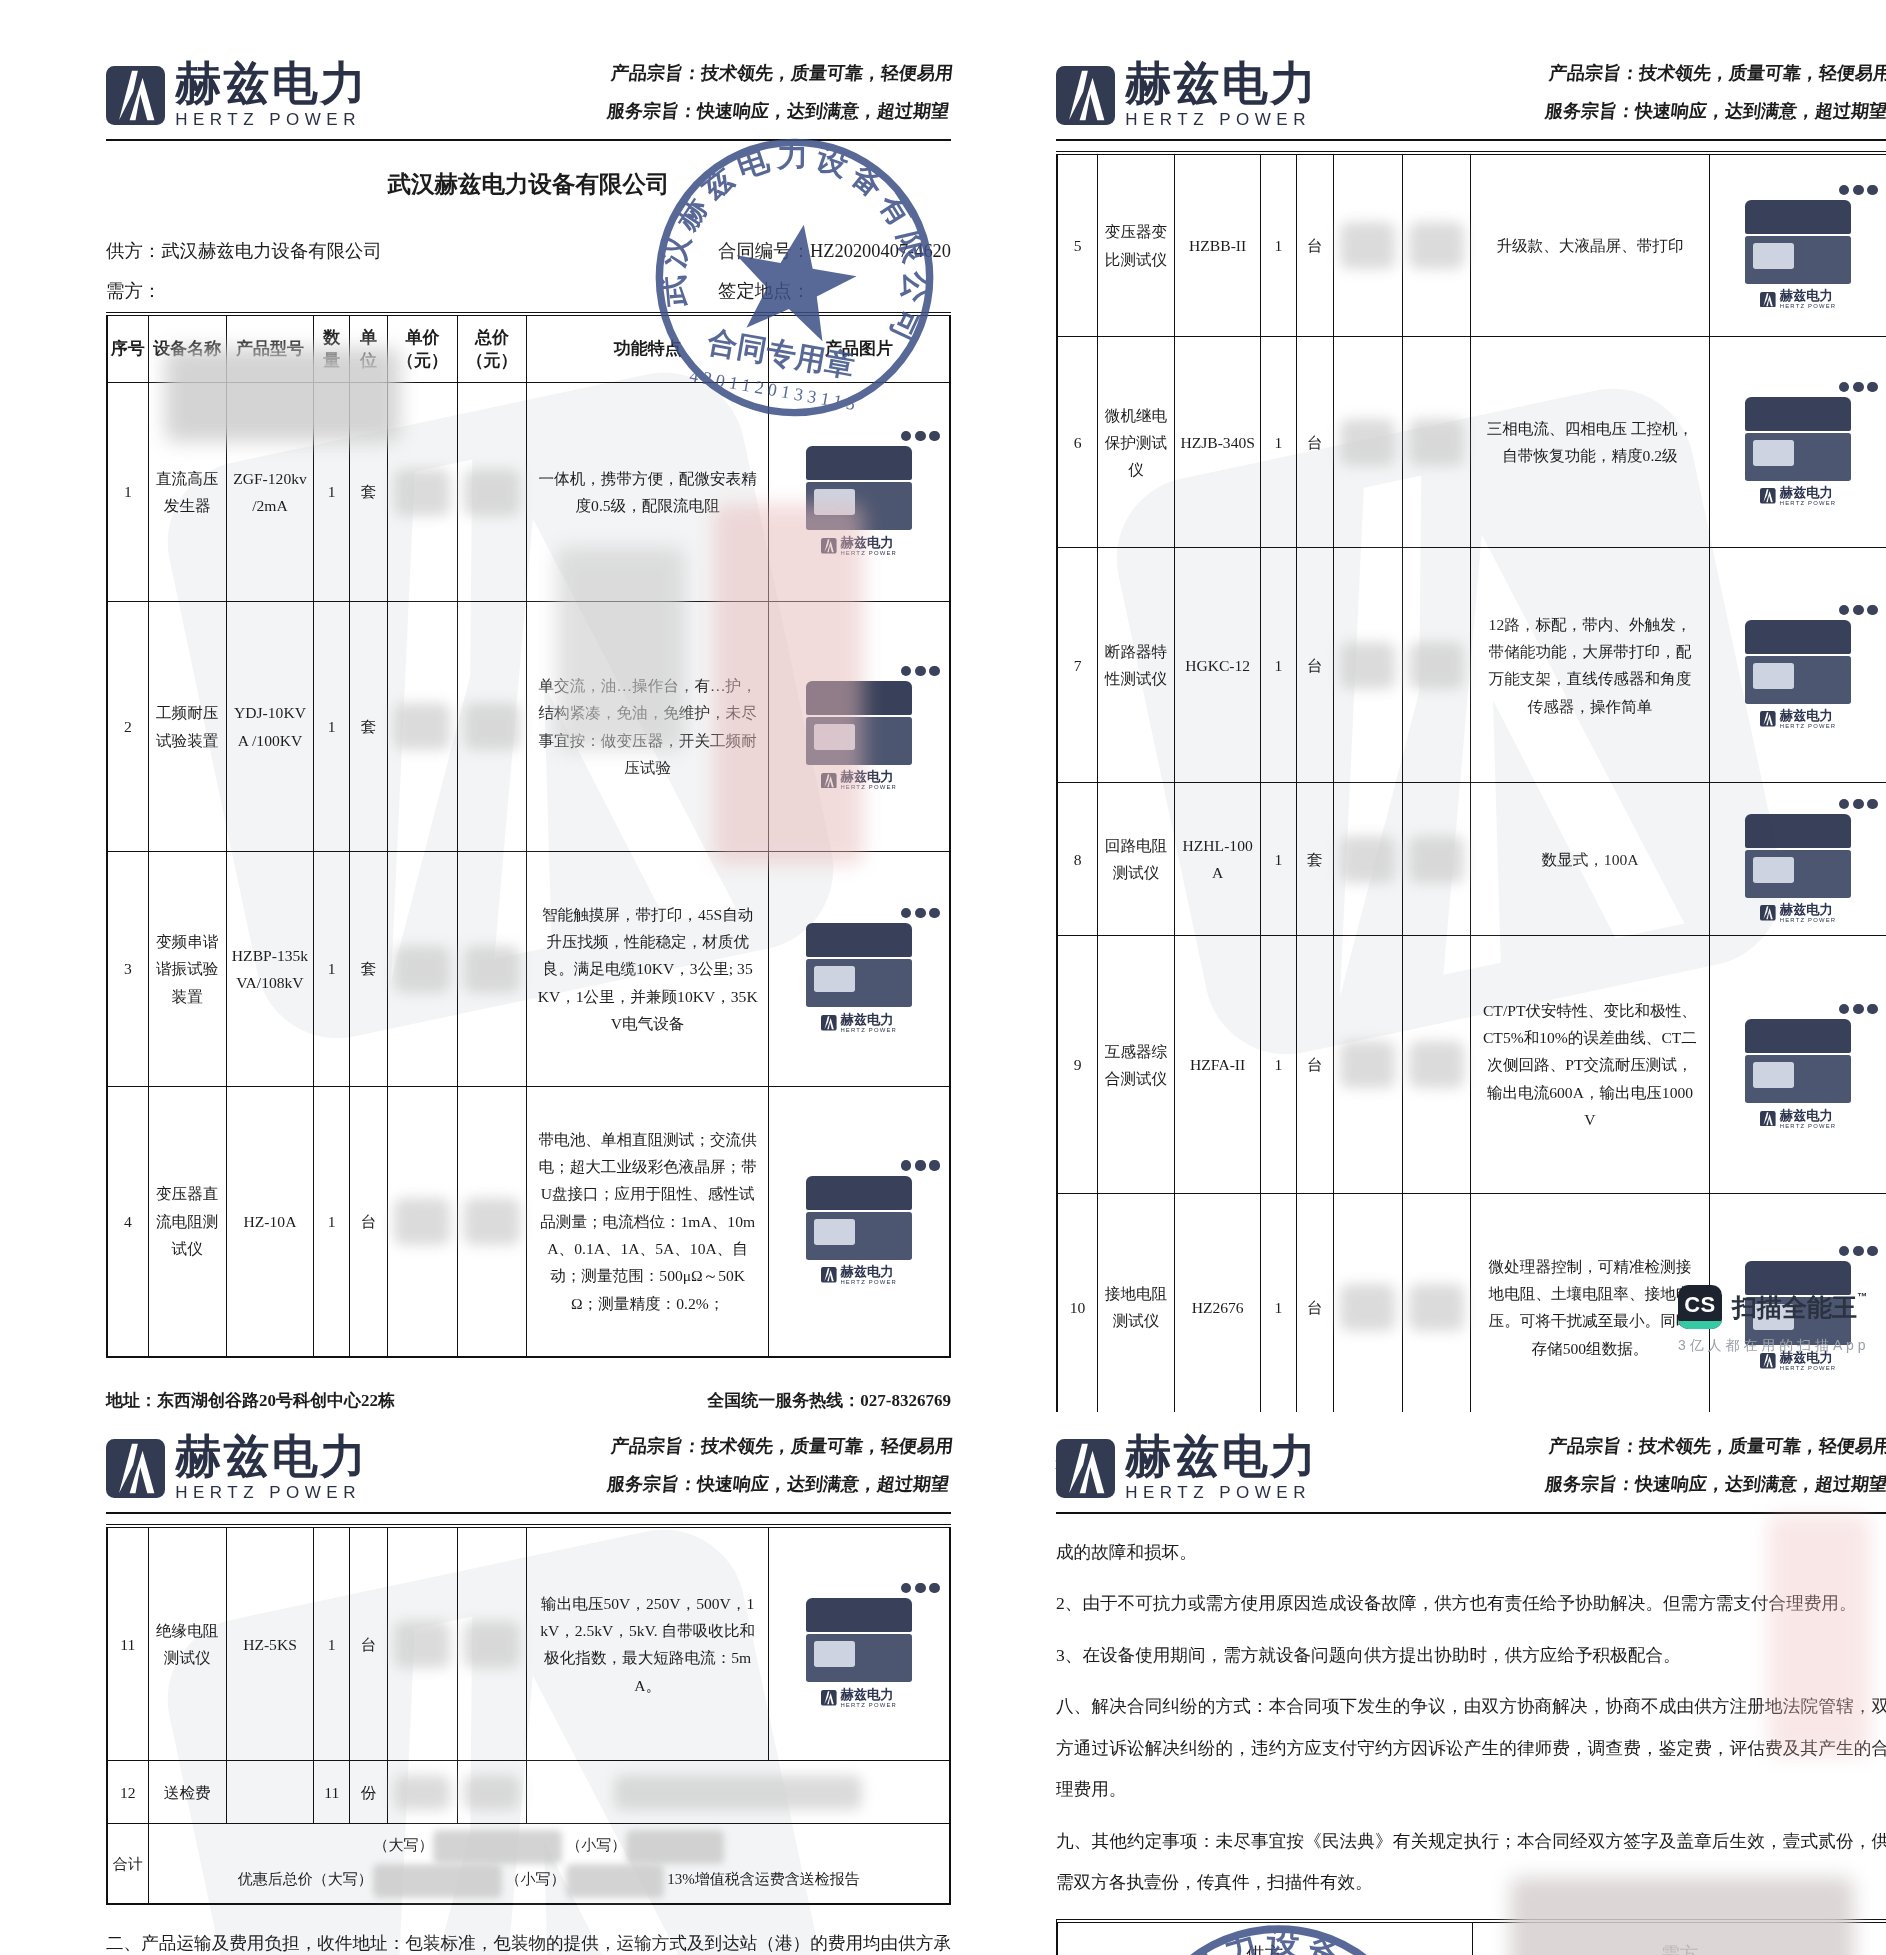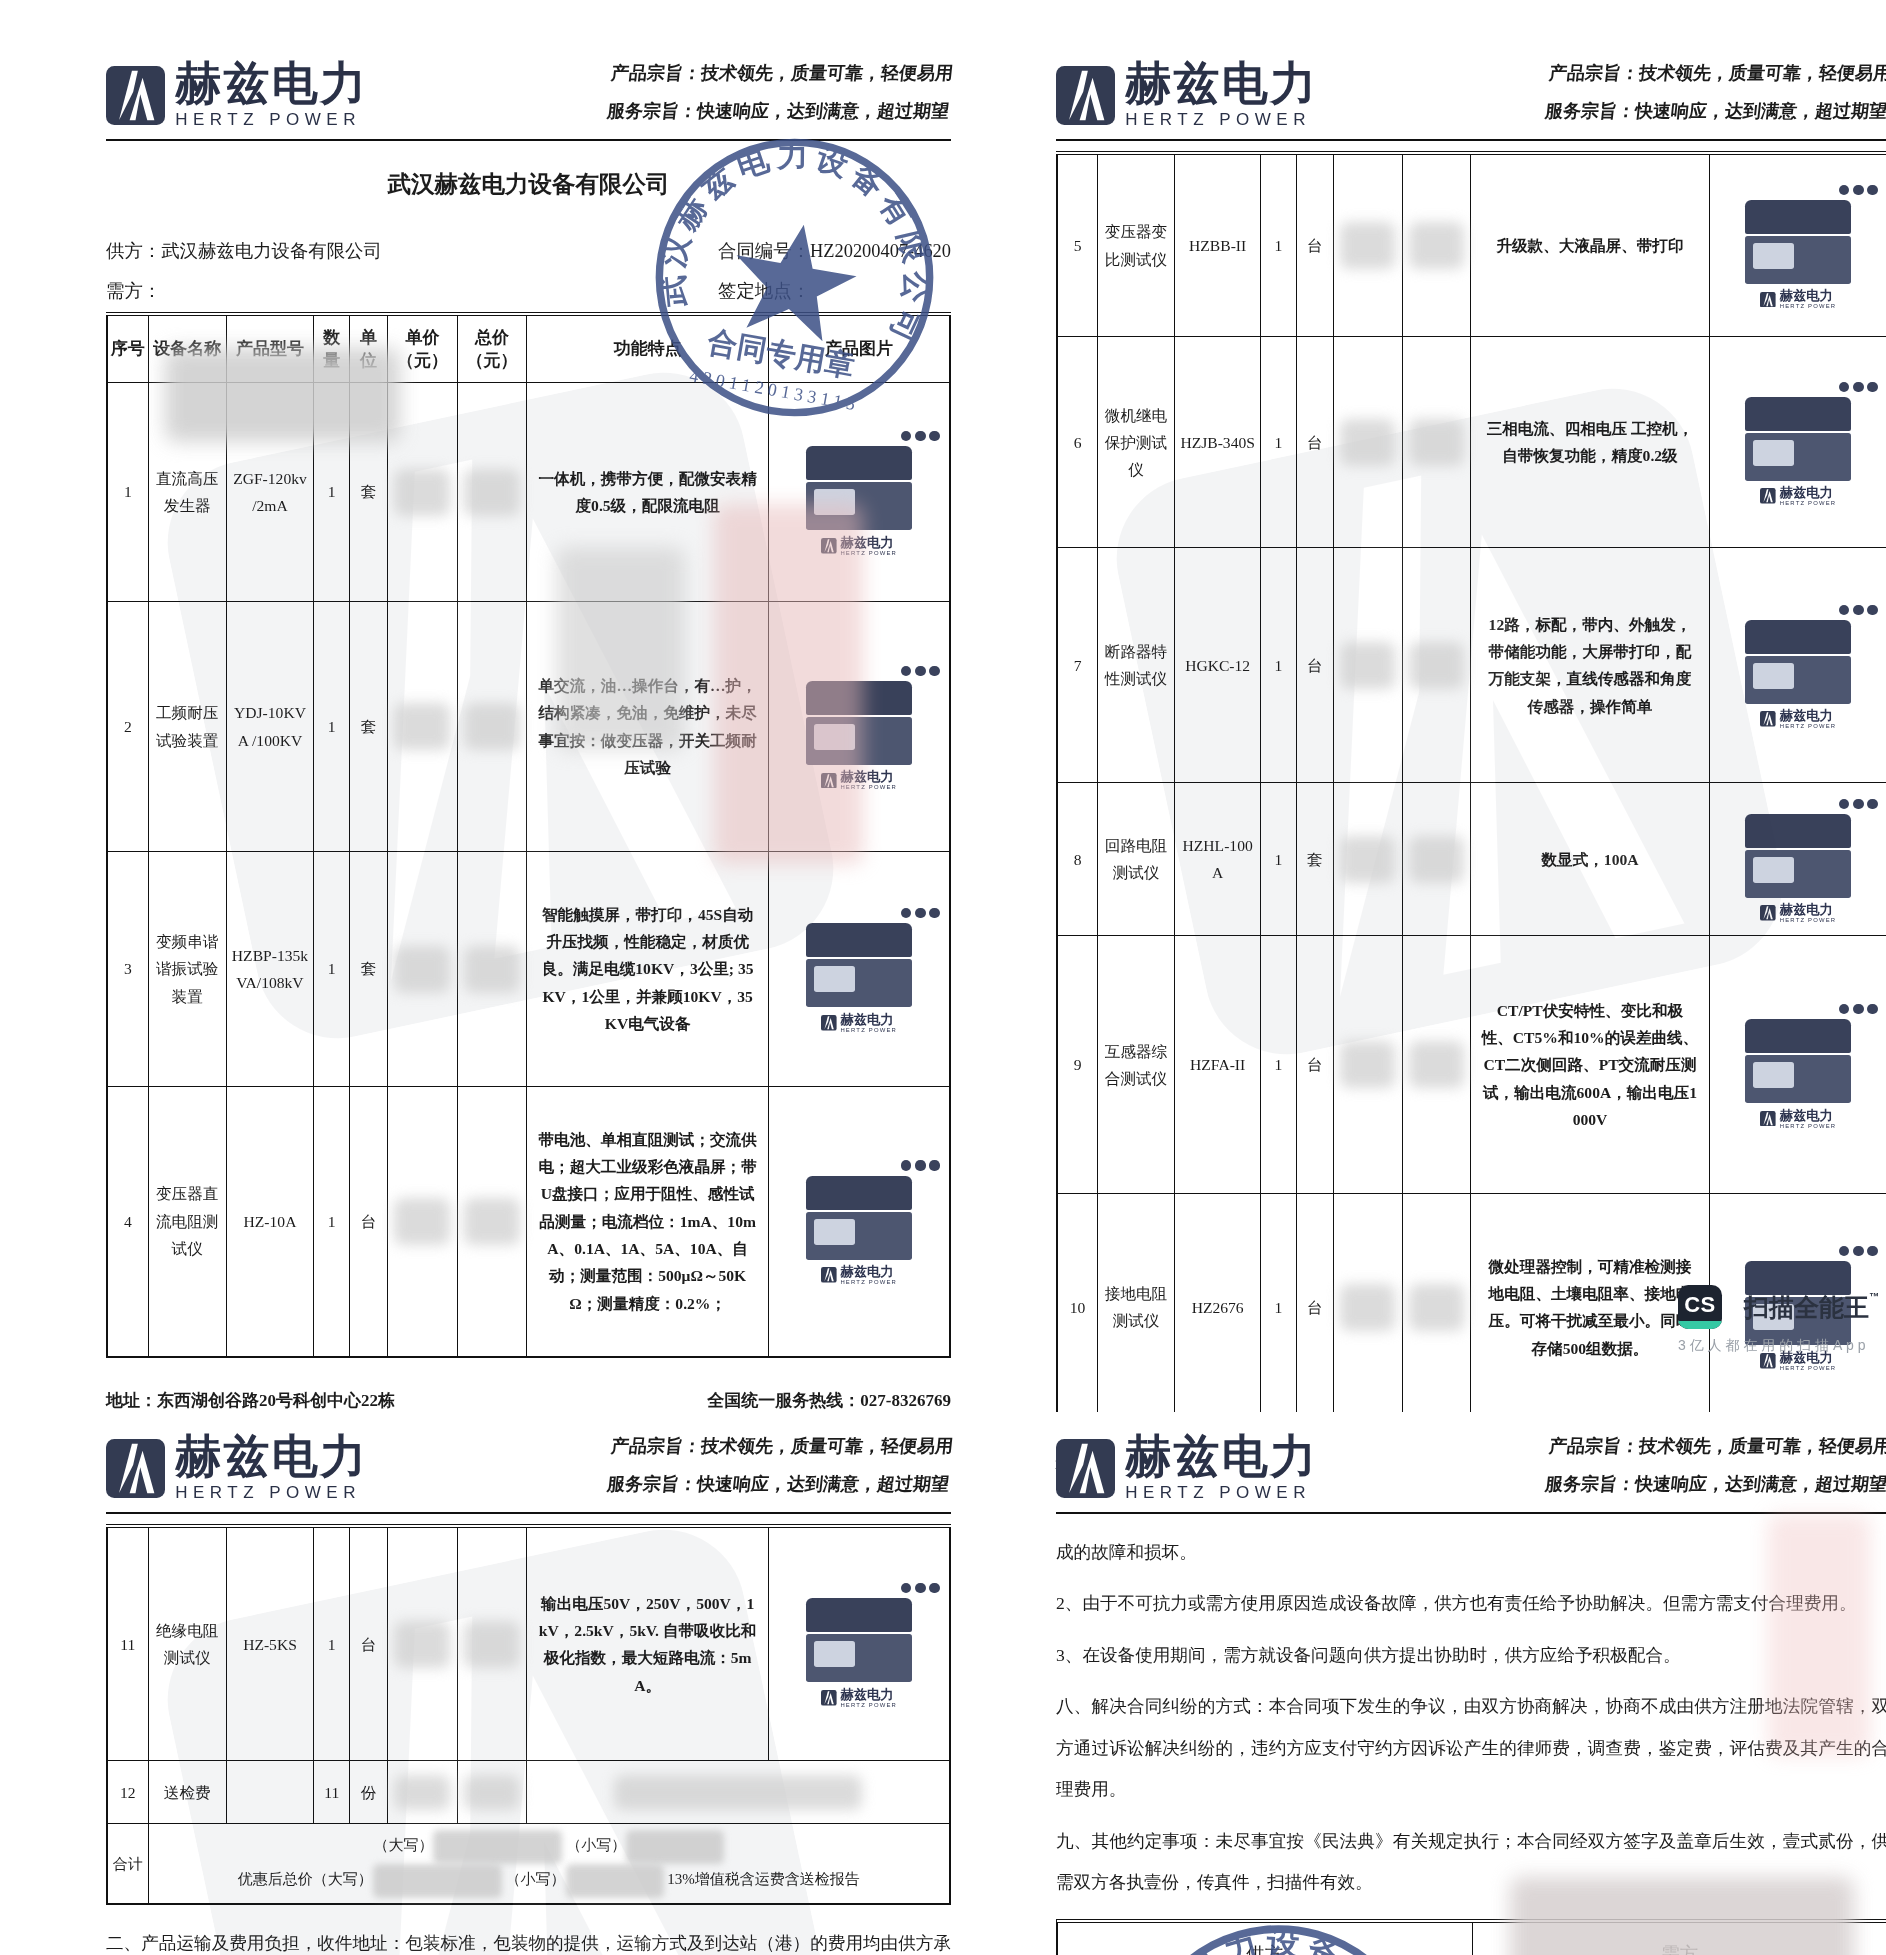--- a/index.html
+++ b/index.html
@@ -27,21 +27,21 @@
   .meta{display:flex;justify-content:space-between;margin-top:31px;font-size:18.4px;line-height:2.2;}
   .meta-l{max-width:56%;}
   .meta-r{max-width:44%;}
   .sec-row{display:flex;justify-content:space-between;align-items:flex-start;font-size:18.4px;margin:11.7px 0 10.2px;}
 
   
   table.prod{border-collapse:collapse;width:100%;table-layout:fixed;border:2px solid #111;border-top:4.3px double #111;}
   table.prod td,table.prod th{border:1.6px solid #111;vertical-align:middle;word-break:break-all;}
   table.prod th{font-size:17px;font-weight:bold;padding:10.2px 2.3px;}
   table.prod td{font-size:15.6px;text-align:center;padding:5.5px 3.9px;line-height:1.75;}
-  td.c-feat{text-align:center;padding:7.8px 10.2px !important;font-weight:bold;}
+  td.c-feat{text-align:center;padding:7.8px 10.2px !important;}
   .blurbar{width:92%;height:47px;margin:2.3px auto;background:#cfcfcf;border-radius:8.6px;filter:blur(6.3px);opacity:.75;}
   .row12-blur{height:35px;}
   
   #p1 tbody tr:nth-of-type(1){height:219px;}
   #p1 tbody tr:nth-of-type(2){height:250px;}
   #p1 tbody tr:nth-of-type(3){height:235px;}
   #p1 tbody tr:nth-of-type(4){height:270px;}
   #p2 tbody tr:nth-of-type(1){height:184px;}
   #p2 tbody tr:nth-of-type(2){height:211px;}
   #p2 tbody tr:nth-of-type(3){height:235px;}
@@ -95,21 +95,21 @@
   .p1-pink{left:608px;top:465px;width:149px;height:360px;background:#e7b9b9;opacity:.5;}
   .p1-grey{left:450px;top:508px;width:129px;height:203px;background:#cccccc;opacity:.6;}
   .p4-buyer{left:454px;top:465px;width:344px;height:407px;background:#d6cfcf;opacity:.85;}
   .p4-pink{left:712px;top:102px;width:102px;height:242px;background:#eebcbc;opacity:.35;}
 
   
   .wm{position:absolute;left:12%;top:26%;width:587px;height:587px;opacity:.05;transform:rotate(-12deg);pointer-events:none;}
 
   
   .cs-badge{position:absolute;width:203px;display:flex;flex-direction:column;align-items:flex-start;font-family:"Liberation Sans",sans-serif;}
-  .cs-top{display:flex;align-items:center;gap:22px;}
+  .cs-top{display:flex;align-items:center;gap:10px;}
   .cs-icon{width:44px;height:44px;border-radius:10.2px;background:#1d2430;position:relative;overflow:hidden;display:flex;align-items:center;justify-content:center;}
   .cs-icon span{color:#fff;font-weight:bold;font-size:22px;letter-spacing:0.4px;margin-top:-4.7px;}
   .cs-icon::after{content:"";position:absolute;left:0;right:0;bottom:0;height:7.8px;background:#35c9a4;}
   .cs-name{font-size:25px;font-weight:bold;color:#2b3240;}
   .cs-tm{font-size:10.2px;color:#2b3240;vertical-align:top;}
   .cs-tag{font-size:14px;color:#9aa0a8;letter-spacing:3.9px;margin-top:7.8px;}
   #cs1{left:1678px;top:1285px;}
 </style>
 </head>
 <body>

